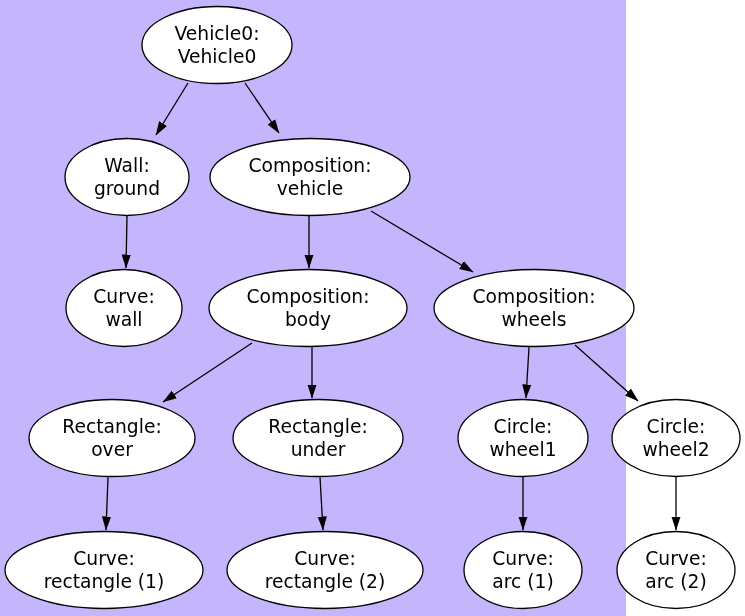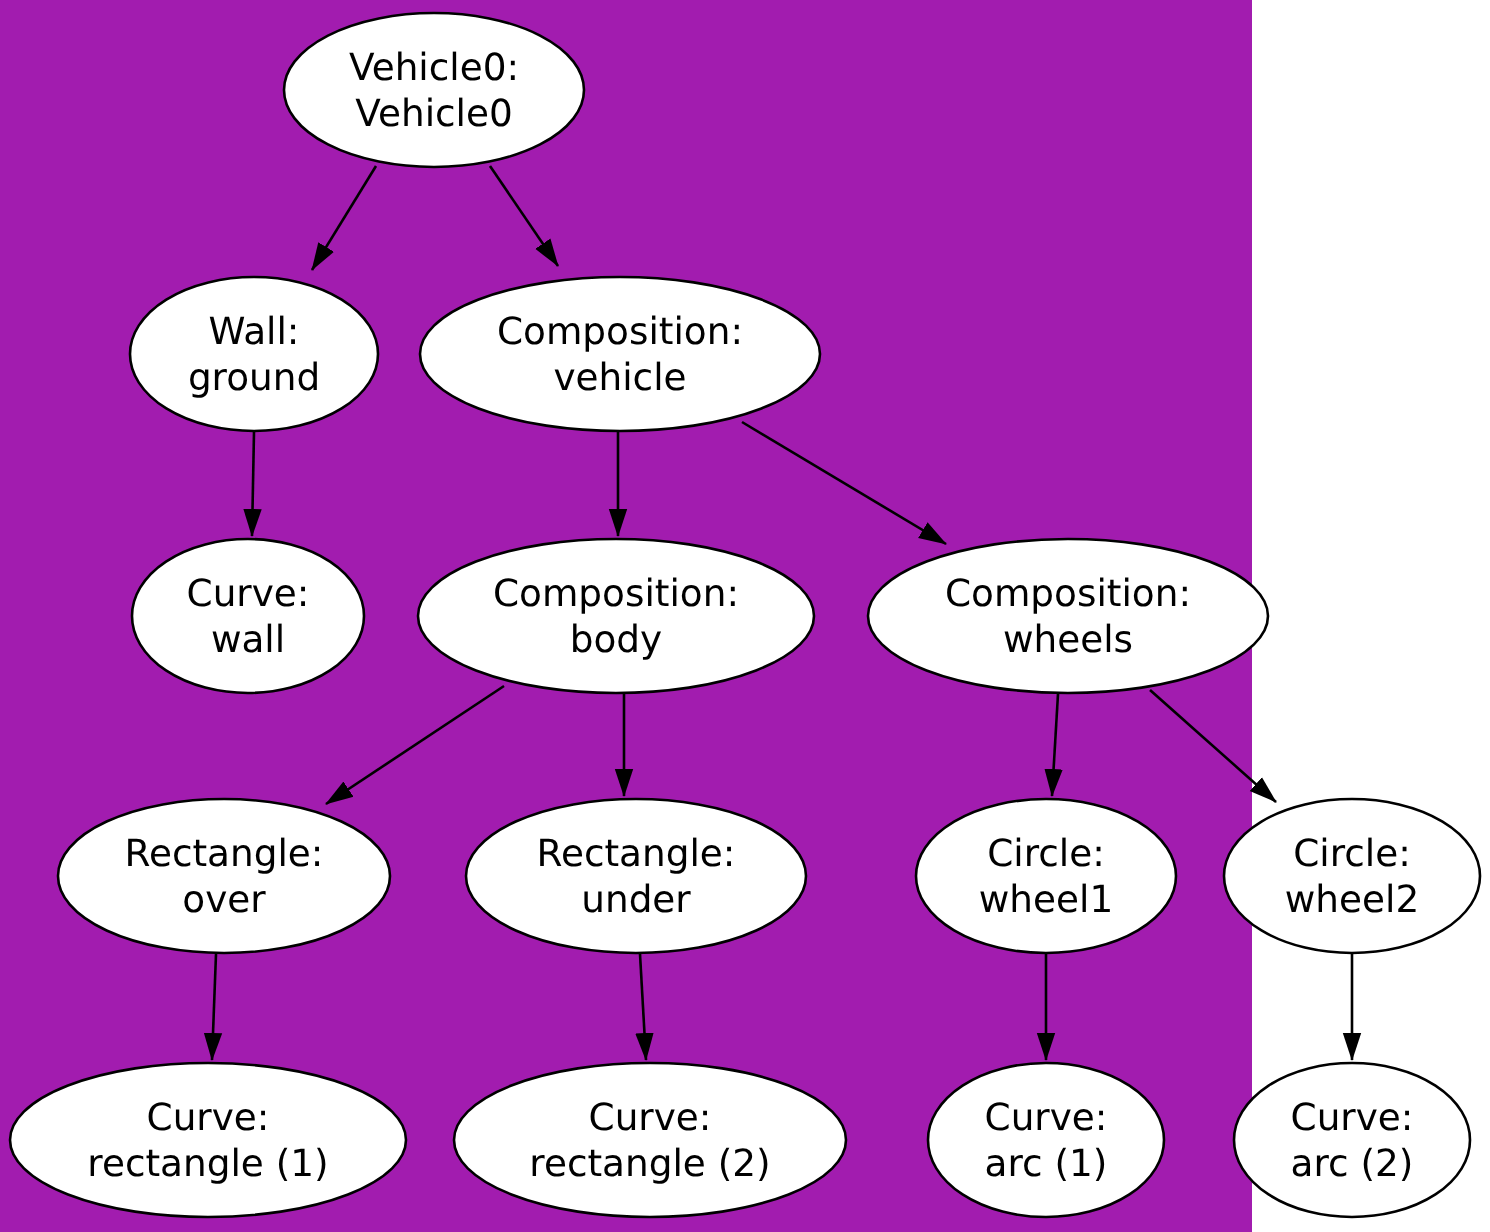--- a/index.html
+++ b/index.html
@@ -8,21 +8,21 @@
     background: #ffffff;
     width: 745px;
     height: 616px;
     overflow: hidden;
     font-family: "DejaVu Sans", sans-serif;
   }
   .diagram-wrap {
     position: relative;
     width: 626px;
     height: 616px;
-    background: #a21caf;
+    background: #c4b5fd;
   }
   .node-shape {
     fill: #ffffff;
     stroke: #000000;
     stroke-width: 1.3;
   }
   .edge-line {
     stroke: #000000;
     stroke-width: 1.3;
     fill: none;

